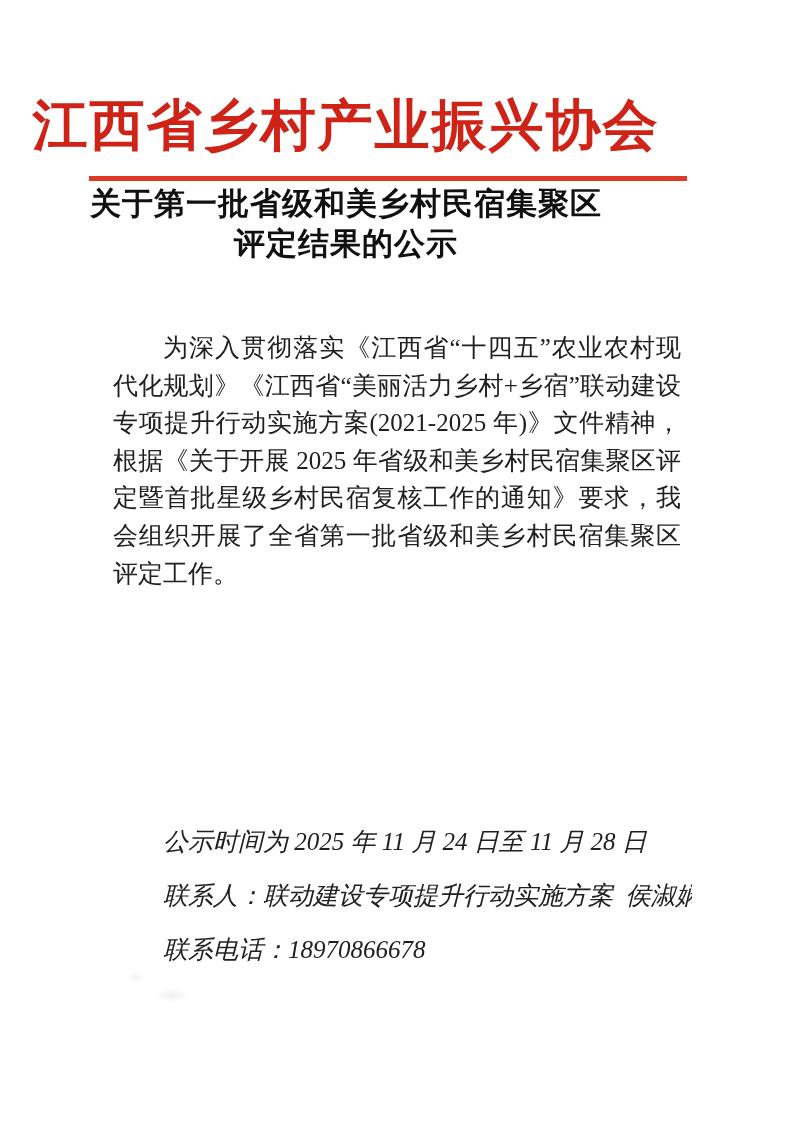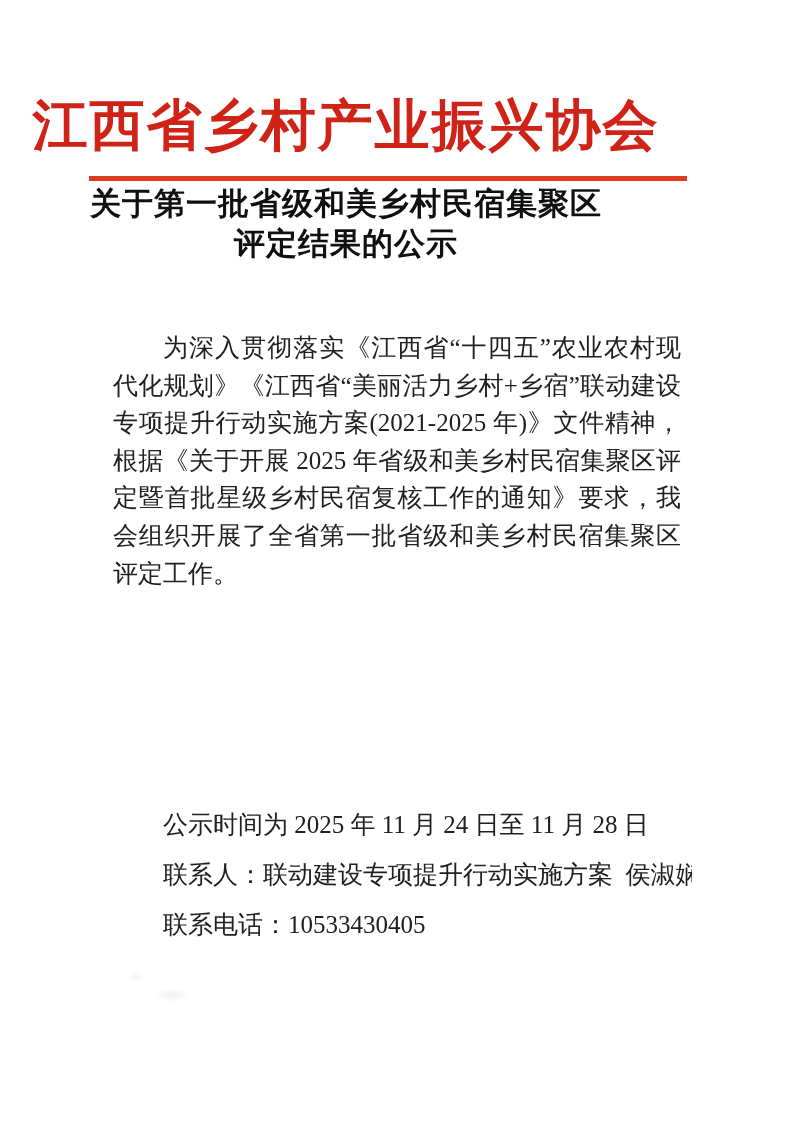--- a/index.html
+++ b/index.html
@@ -71,23 +71,24 @@
   .doc-info {
     position: absolute;
     top: 806px;
     left: 113px;
     width: 600px;
     font-size: 25px;
     color: var(--body-text, #202020);
   }
   .doc-info .info-line {
     line-height: 37px;
-    margin: 0 0 13px 0;
+    margin: 17px 0 13px 0;
     text-indent: 2em;
     white-space: pre-wrap;
+    font-style: italic;
   }
 </style>
 </head>
 <body>
 
 <div class="page">
 
   <div class="org-name">江西省乡村产业振兴协会</div>
 
   <div class="header-rule"></div>
@@ -97,16 +98,16 @@
     <div>评定结果的公示</div>
   </div>
 
   <div class="doc-body">
     <p>为深入贯彻落实《江西省“十四五”农业农村现代化规划》《江西省“美丽活力乡村+乡宿”联动建设专项提升行动实施方案(2021-2025 年)》文件精神，根据《关于开展 2025 年省级和美乡村民宿集聚区评定暨首批星级乡村民宿复核工作的通知》要求，我会组织开展了全省第一批省级和美乡村民宿集聚区评定工作。</p>
   </div>
 
   <div class="doc-info">
     <div class="info-line">公示时间为 2025 年 11 月 24 日至 11 月 28 日</div>
     <div class="info-line">联系人：联动建设专项提升行动实施方案  侯淑娴</div>
-    <div class="info-line">联系电话：10533430405</div>
+    <div class="info-line">联系电话：18970866678</div>
   </div>
 
 </div>
 
 </body></html>

